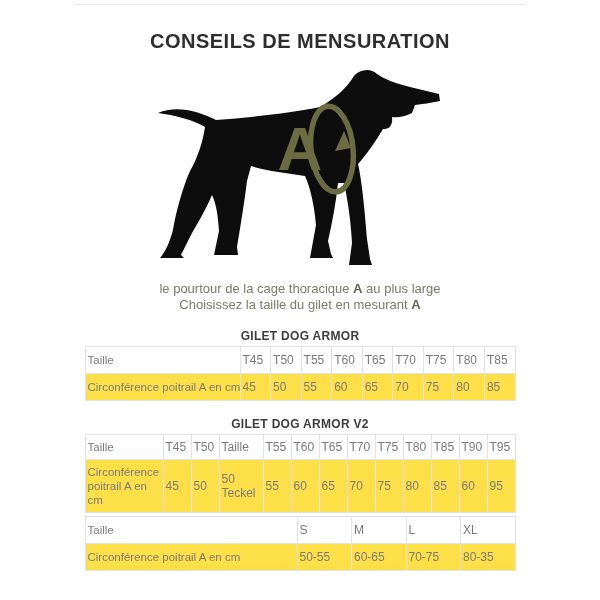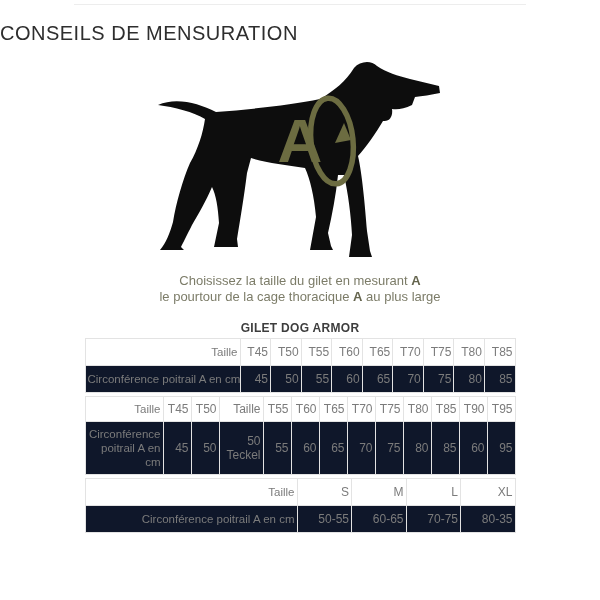--- a/index.html
+++ b/index.html
@@ -9,24 +9,24 @@
     background: #ffffff;
     font-family: "Liberation Sans", sans-serif;
     overflow: hidden;
   }
   .top-divider {
     width: 452px; height: 1px;
     background: #ededed;
     margin: 4px auto 0;
   }
   .page-title {
-    margin: 16px 0 0;
-    text-align: left;
+    margin: 24px 0 0;
+    text-align: center;
     font-size: 20px;
-    font-weight: normal;
+    font-weight: bold;
     letter-spacing: 0.5px;
     color: #2e2e2e;
     line-height: 24px;
   }
   .figure-wrap {
     width: 300px; height: 210px;
     margin: 10px auto 0;
     position: relative;
   }
   .subtitle {
@@ -49,27 +49,27 @@
   .size-table {
     width: 431px;
     margin: 3px auto 0;
     border-collapse: collapse;
     table-layout: fixed;
     font-size: 12px;
     color: #7b7b7b;
   }
   .size-table td {
     border: 1px solid #e3e3e3;
-    text-align: right;
+    text-align: left;
     vertical-align: middle;
     padding: 6px 2px;
     line-height: 14px;
     margin-top: 20px;
   }
-  .size-table .value-row td { background: #0f172a; }
+  .size-table .value-row td { background: #fde047; }
   .size-table .header-row td { background: #ffffff; }
   .row-label { font-size: 11.5px; white-space: nowrap; }
   .table-0 td:first-child { width: 155px; }
   .table-1 td { padding: 5px 2px; }
   .table-1 td:first-child { width: 78px; }
   .table-1 td:nth-child(4) { width: 44px; }
   .table-1 .row-label { white-space: normal; }
   .table-2 td:first-child { width: 212px; }
 </style>
 </head>
@@ -116,22 +116,22 @@
 
     <ellipse cx="182" cy="86" rx="21" ry="43" fill="none" stroke-width="5.5" transform="rotate(-6 182 86)" stroke="#6c6c41"></ellipse>
 
     <polygon points="194,68 185,88 201,85" fill="#6c6c41"></polygon>
 
     <text x="150" y="107" text-anchor="middle" font-family="Liberation Sans, sans-serif" font-size="62" font-weight="bold" fill="#6c6c41">A</text>
   </svg>
 </div>
 
 <div class="subtitle">
+  <div><span>le pourtour de la cage thoracique </span><b>A</b><span> au plus large</span></div>
   <div><span>Choisissez la taille du gilet en mesurant </span><b>A</b></div>
-  <div><span>le pourtour de la cage thoracique </span><b>A</b><span> au plus large</span></div>
 </div>
 
 <div>
   <div class="section-heading">GILET DOG ARMOR</div>
   <table class="size-table table-0">
       <tbody>
         <tr class="header-row">
           <td class="row-label">Taille</td>
           <td>T45</td>
           <td>T50</td>
@@ -153,20 +153,21 @@
           <td>70</td>
           <td>75</td>
           <td>80</td>
           <td>85</td>
         </tr>
       </tbody>
     </table>
 </div>
 
 <div>
+  <div class="section-heading">GILET DOG ARMOR V2</div>
   <table class="size-table table-1">
       <tbody>
         <tr class="header-row">
           <td class="row-label">Taille</td>
           <td>T45</td>
           <td>T50</td>
           <td>Taille</td>
           <td>T55</td>
           <td>T60</td>
           <td>T65</td>

